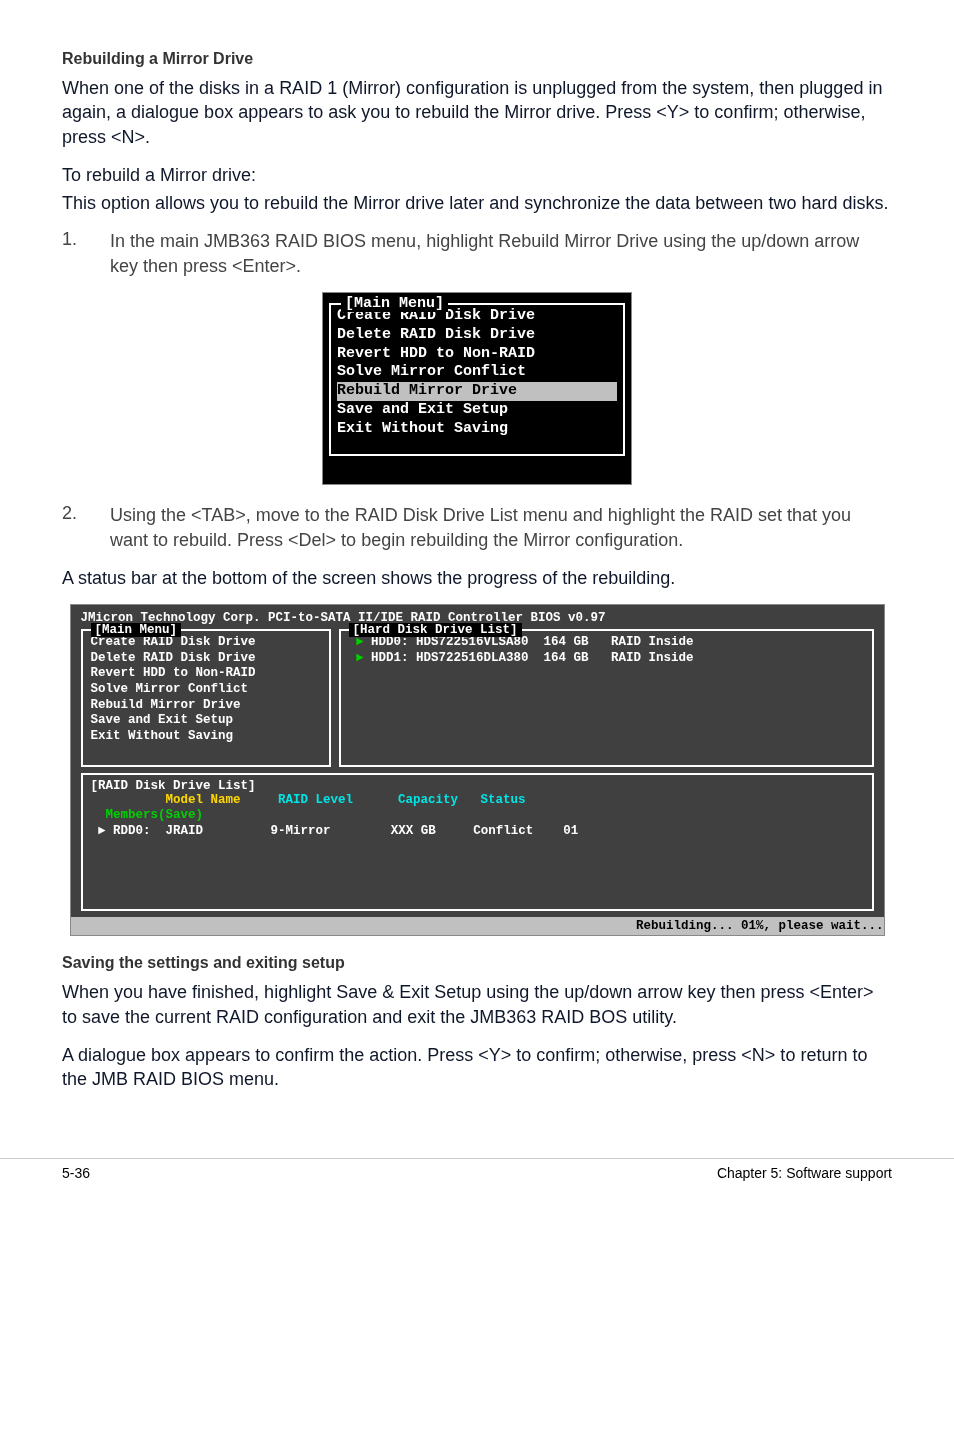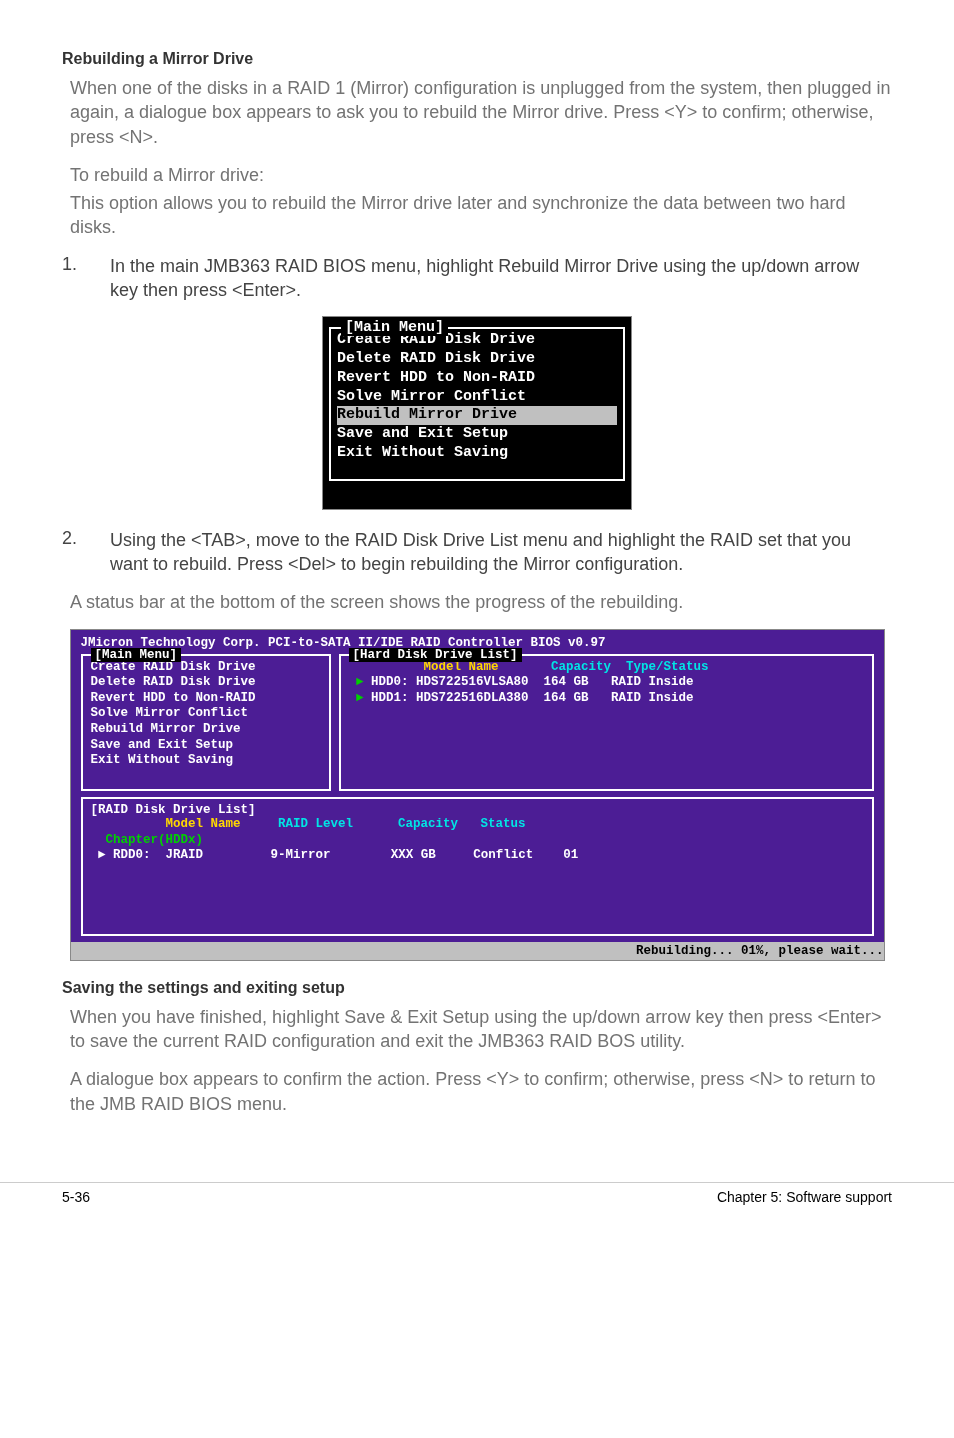--- a/index.html
+++ b/index.html
@@ -15,23 +15,23 @@
     padding: 50px 62px 30px 62px;
   }
   h3.section-head {
     font-size: 16px;
     font-weight: bold;
     color: #333;
     margin: 0 0 8px 0;
   }
   p.body {
     font-size: 18px;
-    color: #737373;
+    color: #0f172a;
     line-height: 1.35;
-    margin: 0 0 14px 8px;
+    margin: 0 0 14px 0;
   }
   ol.steps {
     font-size: 18px;
     color: #444;
     padding-left: 0;
     margin: 0;
     list-style: none;
   }
   ol.steps li {
     display: flex;
@@ -83,21 +83,21 @@
   }
   .menu-item.highlight {
     background: #c0c0c0;
     color: #000;
   }
 
   
   .bios {
     margin: 0 auto 18px auto;
     width: 815px;
-    background: #4c1d95;
+    background: #404040;
     color: #fff;
     font-family: "Courier New", monospace;
     font-size: 12.5px;
     font-weight: bold;
     border: 1px solid #888;
     padding: 6px 0 0 0;
   }
   .bios .topline {
     padding: 0 10px 4px 10px;
   }
@@ -202,31 +202,30 @@
             <div class="bios-line">Delete RAID Disk Drive</div>
             <div class="bios-line">Revert HDD to Non-RAID</div>
             <div class="bios-line">Solve Mirror Conflict</div>
             <div class="bios-line">Rebuild Mirror Drive</div>
             <div class="bios-line">Save and Exit Setup</div>
             <div class="bios-line">Exit Without Saving</div>
           </div>
       </div>
       <div class="bios-panel p-right">
         <span class="panel-title">[Hard Disk Drive List]</span>
-        <div class="bios-line">          <span class="yellow">Model Name</span>       <span class="cyan">Capacity</span>  <span class="cyan">Type/Status</span></div>
         <div id="bios-hdd-rows">
             <div class="bios-line"> <span class="green">►</span> HDD0: HDS722516VLSA80  164 GB   RAID Inside</div>
             <div class="bios-line"> <span class="green">►</span> HDD1: HDS722516DLA380  164 GB   RAID Inside</div>
           </div>
       </div>
     </div>
     <div class="bios-full">
       <span class="panel-title">[RAID Disk Drive List]</span>
       <div class="bios-line">          <span class="yellow">Model Name</span>     <span class="cyan">RAID Level</span>      <span class="cyan">Capacity</span>   <span class="cyan">Status</span></div>
-      <div class="bios-line"><span class="green">  </span><span class="green">Chapter(HDDx)</span></div>
+      <div class="bios-line"><span class="green">  </span><span class="green">Members(Save)</span></div>
       <div class="bios-line"> <span>►</span> <span>RDD0:</span>  <span>JRAID</span>         <span>9-Mirror</span>        <span>XXX GB</span>     <span>Conflict</span>    <span>01</span></div>
     </div>
     <div class="status-bar">Rebuilding... 01%, please wait...</div>
   </div>
 
   <h3 class="section-head">Saving the settings and exiting setup</h3>
   <p class="body">When you have finished, highlight Save &amp; Exit Setup using the up/down arrow key then press &lt;Enter&gt; to save the current RAID configuration and exit the JMB363 RAID BOS utility.</p>
   <p class="body">A dialogue box appears to confirm the action. Press &lt;Y&gt; to confirm; otherwise, press &lt;N&gt; to return to the JMB RAID BIOS menu.</p>
 
 </div>

